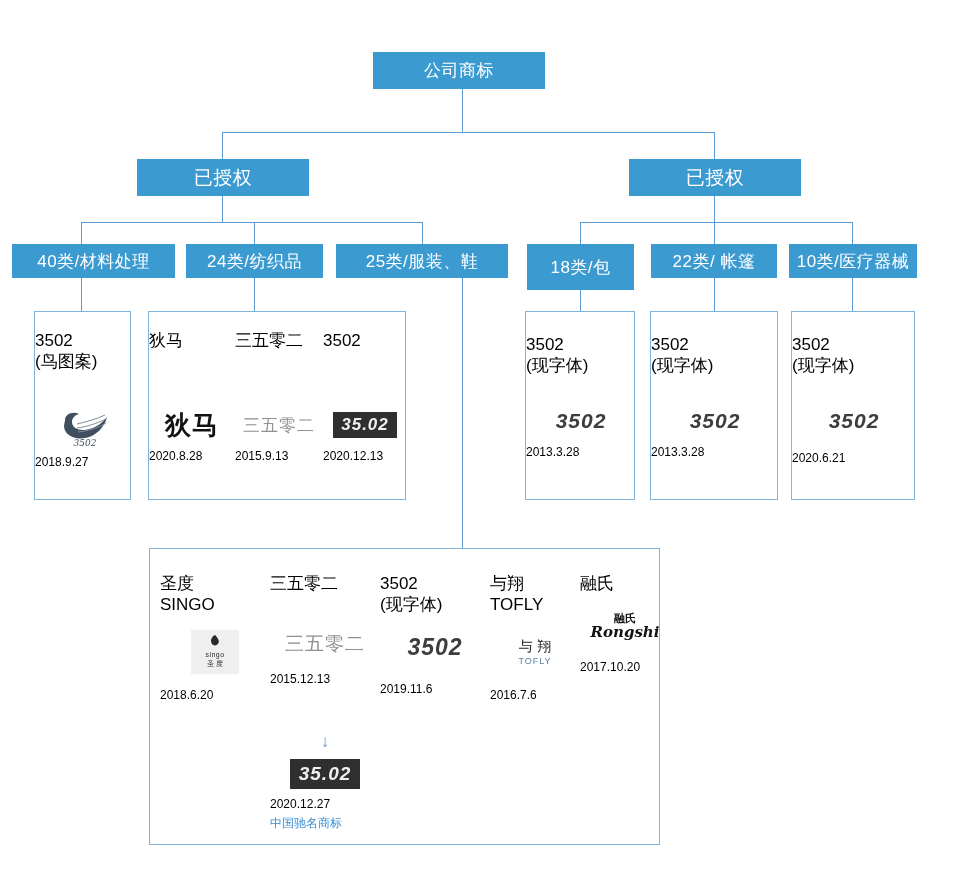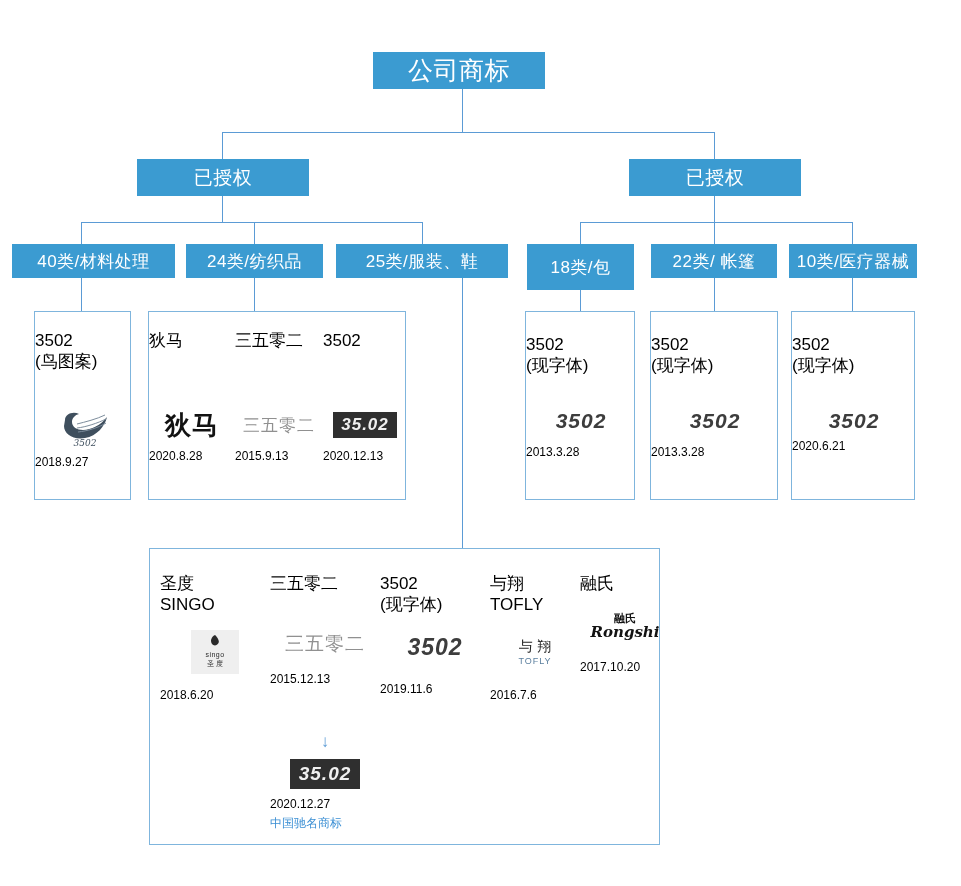--- a/index.html
+++ b/index.html
@@ -24,21 +24,21 @@
     position: absolute;
     background: #3b9bd1;
     color: #ffffff;
     display: flex;
     align-items: center;
     justify-content: center;
     box-sizing: border-box;
     letter-spacing: 0.5px;
     white-space: nowrap;
   }
-  .bluebox.lvl1 { font-size: 25px; }
+  .bluebox.lvl1 { font-size: 17px; }
   .bluebox.lvl2 { font-size: 19px; }
   .bluebox.lvl3 { font-size: 17px; }
 
   
   .ln {
     position: absolute;
     background: #5b9bd5;
   }
   .ln.v { width: 1px; }
   .ln.h { height: 1px; }
@@ -266,21 +266,21 @@
     </div>
   </div>
 
   <div class="card" style="left:791px; top:311px; width:124px; height:189px;">
     <div class="mark" style="left:0; top:22px; width:124px;">
       <div class="title">3502
 (现字体)</div>
       <div class="logo" style="height:36px; margin-top:26px;">
         <span class="logo-3502" style="font-size:21px;">3502</span>
       </div>
-      <div class="date" style="margin-top:0;">2020.6.21</div>
+      <div class="date" style="margin-top:12px;">2020.6.21</div>
     </div>
   </div>
 
   <div class="card" style="left:149px; top:548px; width:511px; height:297px;">
 
     <div class="mark" style="left:10px; top:24px; width:110px;">
       <div class="title">圣度
 SINGO</div>
       <div class="logo" style="height:48px; margin-top:12px;">
         <span class="logo-singo" style="width:48px; height:44px;">

